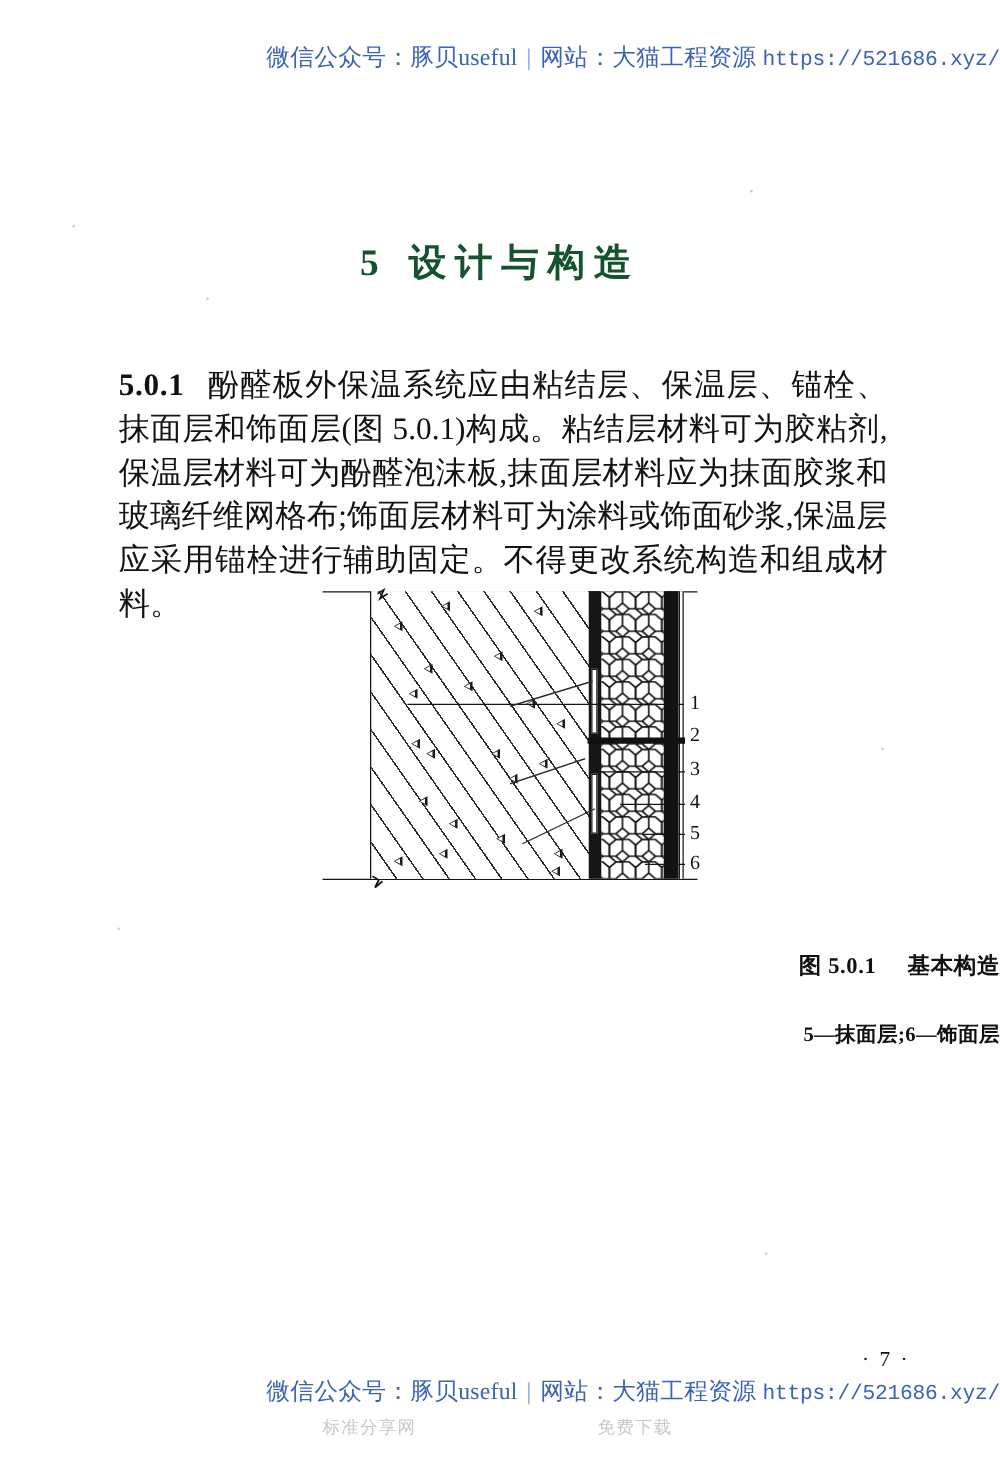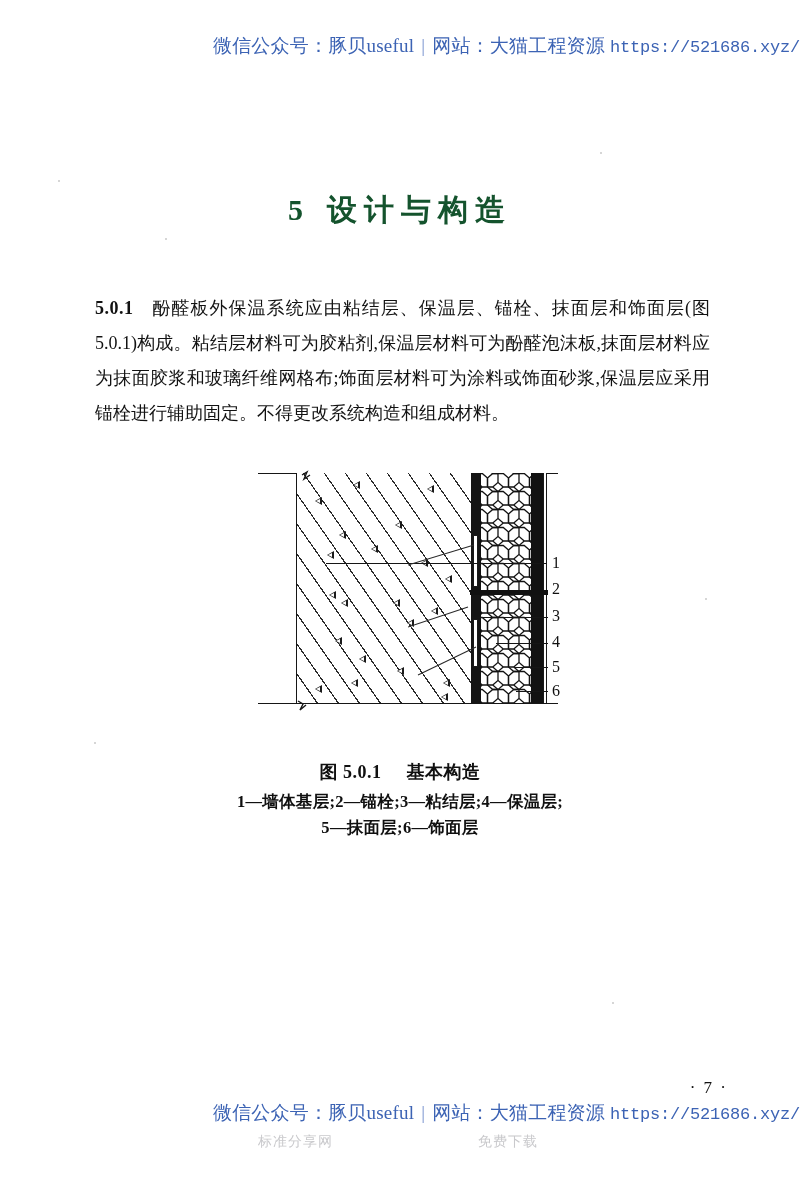--- a/index.html
+++ b/index.html
@@ -78,21 +78,21 @@
     color: #14532d;
   }
   .chapter-title .ct-num { margin-right: 22px; }
   .chapter-title .ct-name { letter-spacing: 7px; }
 
   
   .body-block {
     position: absolute;
     left: 95px;
     width: 615px;
-    font-size: 18px;
+    font-size: 25px;
     line-height: 35px;
     text-align: justify;
     text-justify: inter-ideograph;
     color: #121212;
   }
   .clause-num {
     font-weight: bold;
     letter-spacing: 0.5px;
     margin-right: 18px;
   }
@@ -251,21 +251,21 @@
     font-family: "Liberation Serif", "DejaVu Serif", serif;
     color: #101010;
     font-weight: 500;
   }
 
   
   .fig-caption {
     position: absolute;
     left: 0;
     width: 800px;
-    text-align: center;
+    text-align: right;
     color: #101010;
   }
   #fig-title {
     top: 305px;
     font-size: 18px;
     font-weight: bold;
     letter-spacing: 0.5px;
   }
   #fig-legend-1 {
     top: 336px;
@@ -399,21 +399,20 @@
       <div class="fig-num" style="left:294px; top:178px;">4</div>
       <div class="fig-num" style="left:294px; top:203px;">5</div>
       <div class="fig-num" style="left:294px; top:227px;">6</div>
     </div>
 
     <div class="fig-caption" id="fig-title">
       <span>图 5.0.1</span>
       &nbsp;&nbsp;&nbsp;
       <span>基本构造</span>
     </div>
-    <div class="fig-caption" id="fig-legend-1">1—墙体基层;2—锚栓;3—粘结层;4—保温层;</div>
     <div class="fig-caption" id="fig-legend-2">5—抹面层;6—饰面层</div>
   </div>
 
 
 
   <div class="page-number">· 7 ·</div>
 
   <div class="watermark" id="wm-bottom">
     <span class="wm-cn">微信公众号：豚贝useful</span><span class="wm-sep">|</span><span class="wm-cn">网站：大猫工程资源</span>
     <span class="wm-url">https://521686.xyz/</span>

